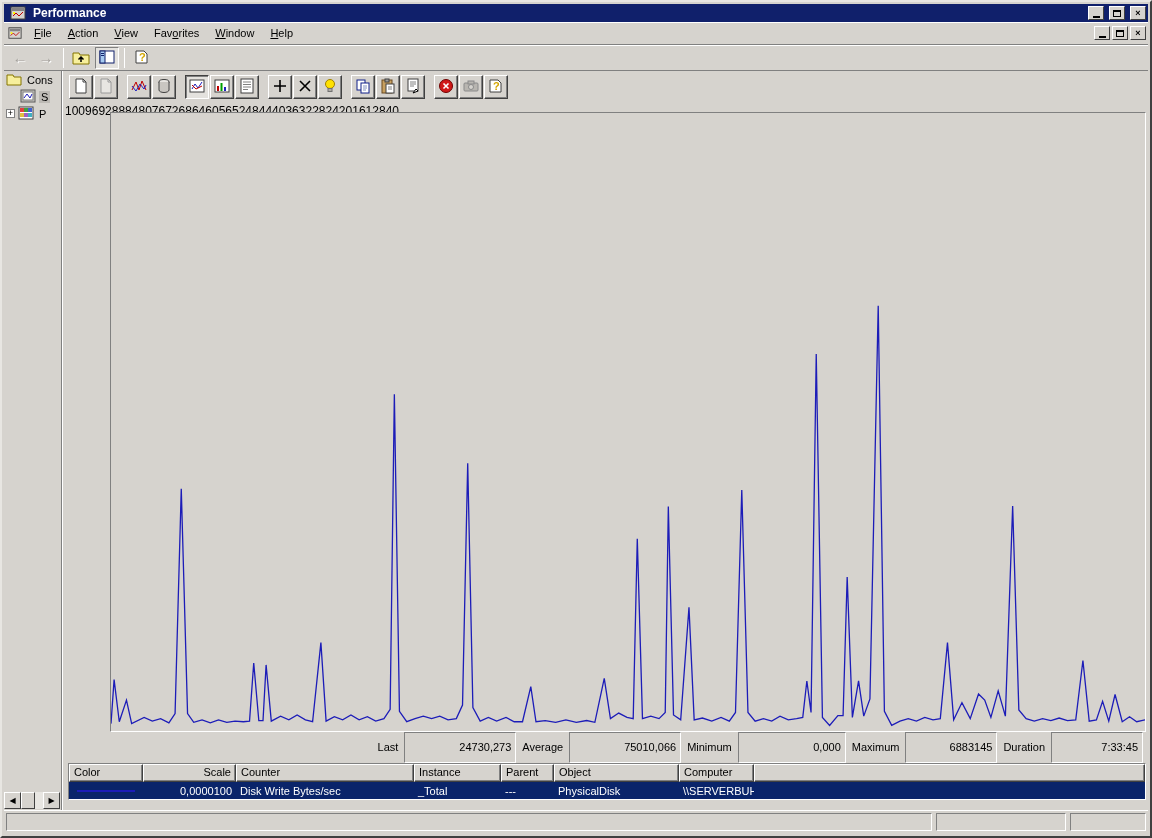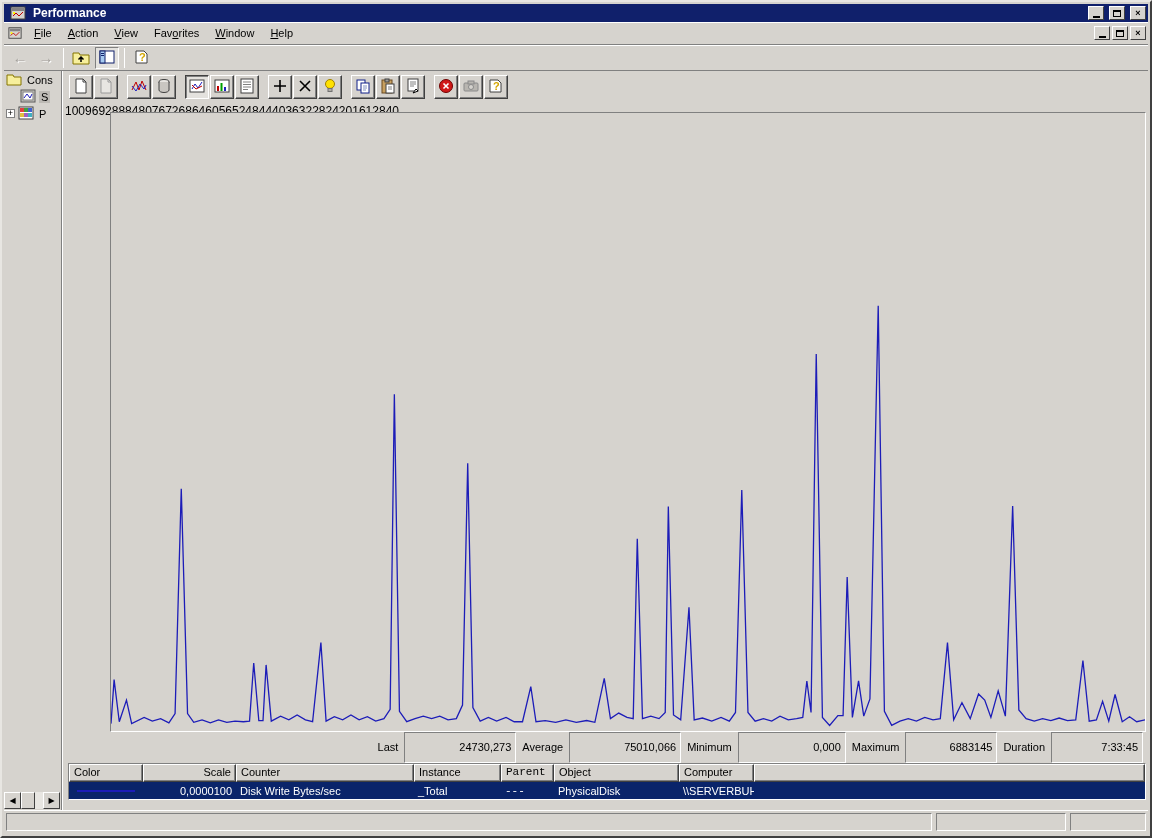--- a/index.html
+++ b/index.html
@@ -71,21 +71,21 @@
   .statbox.w4{width:92px;}  .statbox.w5{width:92px;}
   
   .legend{position:absolute;left:3px;top:692px;width:1078px;border:1px solid;
           border-color:#808080 #fff #fff #808080;background:#d6d3ce;}
   .lhead{display:flex;height:18px;}
   .lhead .hcell{border:1px solid;border-color:#fff #404040 #404040 #fff;
                 box-shadow:inset -1px -1px 0 #808080;padding:1px 4px;overflow:hidden;white-space:nowrap;}
   .lrow{display:flex;height:17px;background:#0a246a;color:#fff;align-items:center;}
   .lrow .rcell{padding:0 4px;overflow:hidden;white-space:nowrap;}
   .c0{width:74px;} .c1{width:93px;text-align:right;} .c2{width:178px;} .c3{width:87px;}
-  .c4{width:53px;font-family:Liberation Mono, monospace;} .c5{width:125px;} .c6{width:75px;} .c7{flex:1;}
+  .c4{width:53px;} .c5{width:125px;} .c6{width:75px;} .c7{flex:1;}
   .swatch{display:block;width:58px;height:2px;background:#1c1cb8;margin:0 auto;}
   
   .statusbar{position:absolute;left:2px;bottom:2px;right:2px;height:24px;background:#d6d3ce;
              display:flex;align-items:center;gap:4px;padding:0 2px;box-shadow:inset 0 1px 0 #fff;}
   .pane{height:18px;border:1px solid;border-color:#808080 #fff #fff #808080;}
   .pane1{flex:1;} .pane2{width:130px;} .pane3{width:76px;}
   .dis-arrow{font-size:15px;color:#a5a29d;text-shadow:1px 1px 0 #fff;font-weight:bold;}
 </style>
 </head>
 <body>

